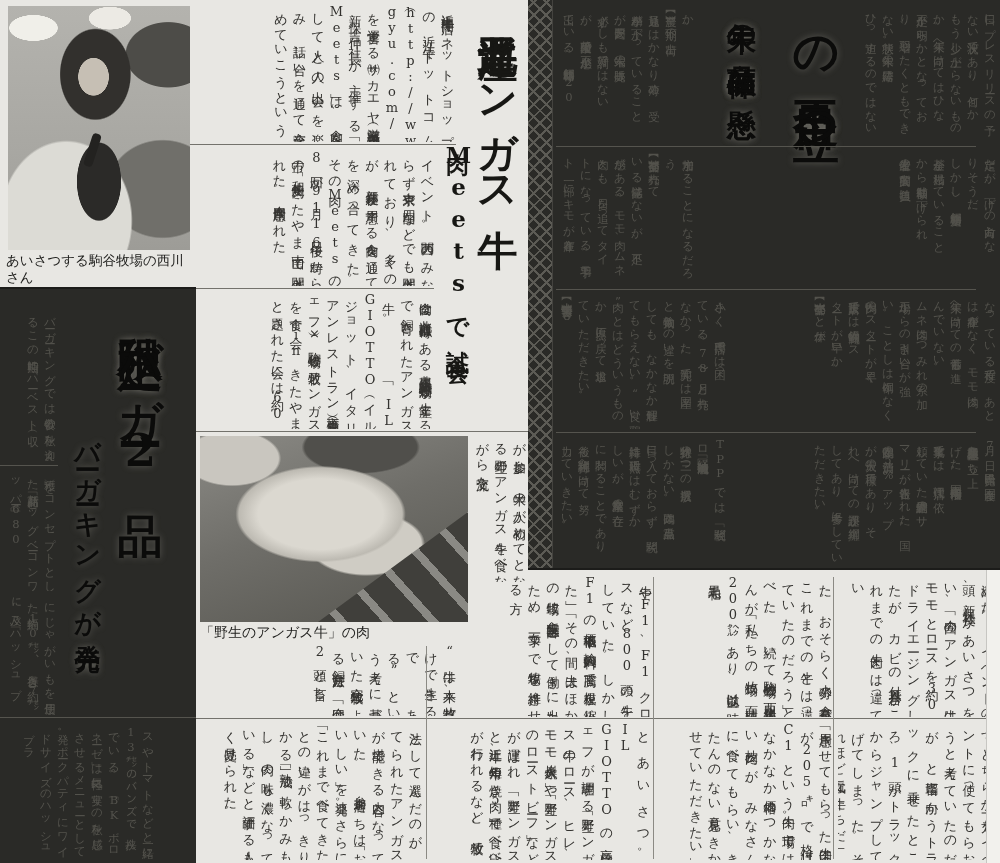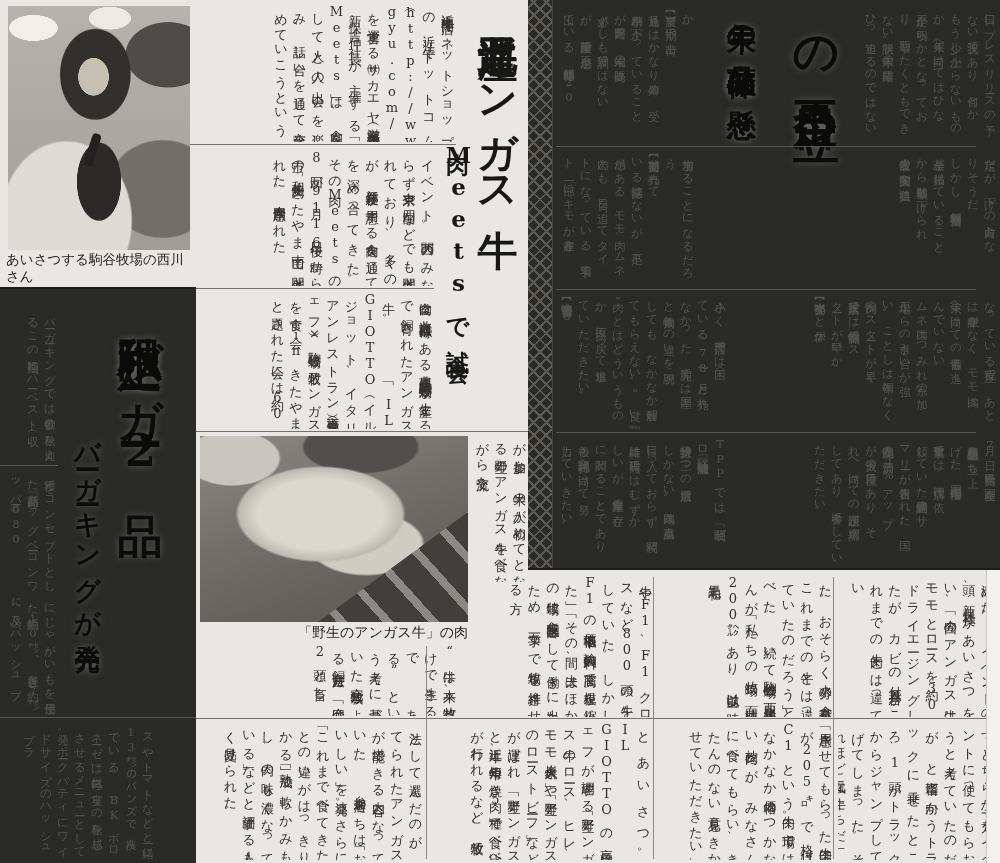--- a/index.html
+++ b/index.html
@@ -31,35 +31,35 @@
       radial-gradient(ellipse 34px 60px at 50% 72%, #2b2a28 64%, rgba(0,0,0,0) 66%),
       radial-gradient(ellipse 95px 115px at 32% 88%, #dcdbd5 68%, rgba(0,0,0,0) 70%),
       radial-gradient(ellipse 30px 16px at 14% 9%, #f0efe9 80%, rgba(0,0,0,0) 82%),
       radial-gradient(ellipse 26px 14px at 56% 5%, #eceae4 80%, rgba(0,0,0,0) 82%),
       radial-gradient(ellipse 60px 46px at 88% 20%, #4d4c48 70%, rgba(0,0,0,0) 72%),
       radial-gradient(ellipse 90px 80px at 85% 75%, #706f6a 60%, rgba(0,0,0,0) 62%),
       linear-gradient(180deg,#b4b3ae 0%,#a8a7a2 60%,#9d9c97 100%);
   }
   .mic{position:absolute;left:44%;top:52%;width:9px;height:34px;background:#232220;border-radius:4px;transform:rotate(18deg);}
   .caption1{position:absolute;left:6px;top:252px;width:184px;height:34px;
-    font-family:Liberation Mono, monospace;
+    font-family:Liberation Serif, serif;
     font-size:13.5px;line-height:17px;color:#1d1d1b;}
   .photo2{
     position:absolute;left:200px;top:436px;width:268px;height:186px;overflow:hidden;
     background:
       radial-gradient(ellipse 120px 68px at 45% 42%, #dbd8d0 52%, #bdbab2 68%, rgba(0,0,0,0) 71%),
       radial-gradient(ellipse 95px 52px at 62% 58%, #cfccc4 58%, rgba(0,0,0,0) 62%),
       radial-gradient(ellipse 70px 40px at 12% 12%, #c9c6bf 66%, rgba(0,0,0,0) 70%),
       radial-gradient(ellipse 80px 36px at 60% 6%, #504f4b 70%, rgba(0,0,0,0) 74%),
       linear-gradient(160deg,#8b8a85 0%,#6f6e69 45%,#56554f 100%);
   }
   .stripes{position:absolute;right:0;bottom:0;width:150px;height:110px;
     clip-path:polygon(100% 0,100% 100%,0 100%);
     background:repeating-linear-gradient(48deg,#403f3b 0 14px,#8a8984 14px 22px,#403f3b 22px 34px);}
-  .caption2{position:absolute;left:200px;top:624px;width:268px;height:20px;text-align:right;
+  .caption2{position:absolute;left:200px;top:624px;width:268px;height:20px;text-align:left;
     font-family:Liberation Mono, monospace;font-size:14px;color:#1d1d1b;}
   
   .darkpanel{position:absolute;background:#2a2a27;overflow:hidden;}
   .zigzag{position:absolute;left:0;top:0;width:24px;height:100%;
     background-color:#2a2a27;
     background-image:
       repeating-linear-gradient(45deg, rgba(0,0,0,0) 0 7px, #5c5b55 7px 9px),
       repeating-linear-gradient(-45deg, rgba(0,0,0,0) 0 7px, #5c5b55 7px 9px);
     border-right:1px solid #44433f;}
   .dhead{position:absolute;writing-mode:vertical-rl;text-orientation:upright;font-weight:bold;

